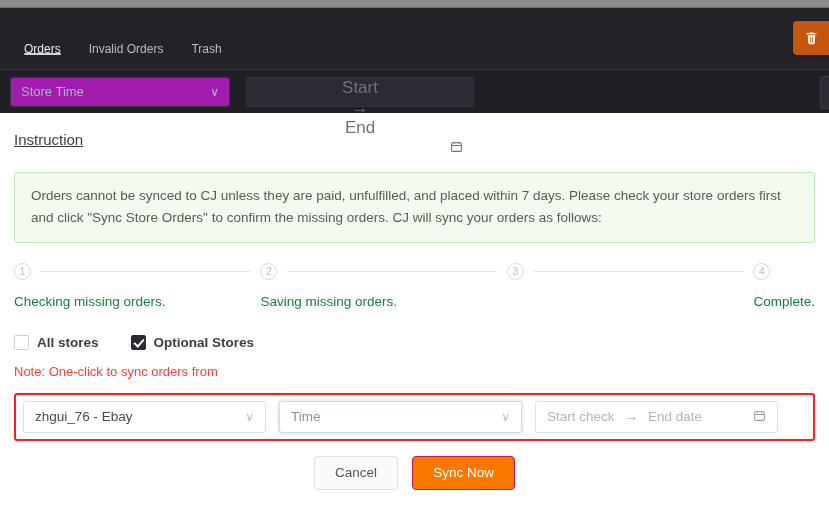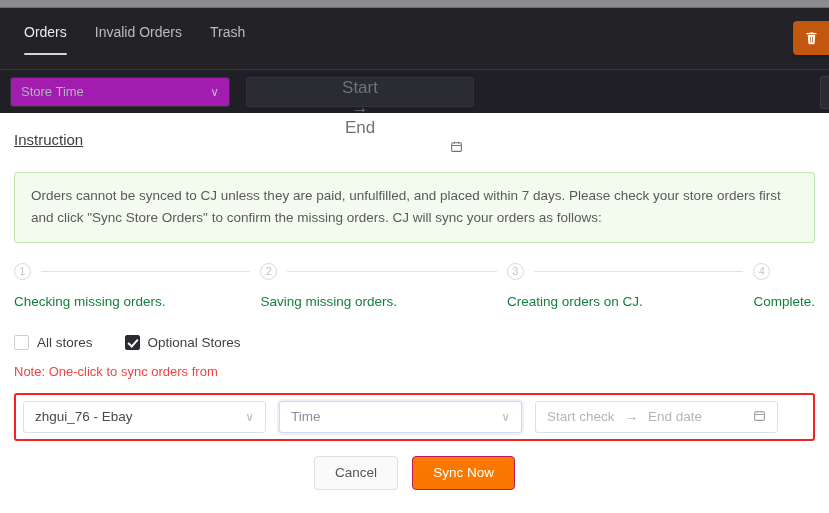--- a/index.html
+++ b/index.html
@@ -32,22 +32,22 @@
   }
   .tabs {
     display: flex;
     align-items: flex-start;
     height: 100%;
     padding-left: 10px;
     box-sizing: border-box;
   }
   .tab {
     position: relative;
-    padding: 16px 14px 0 14px;
-    font-size: 14px;
+    padding: 34px 14px 0 14px;
+    font-size: 12px;
     color: #b9bcc2;
     cursor: pointer;
     height: 100%;
     box-sizing: border-box;
   }
   .tab.active { color: #e8eaed; }
   .tab.active .tab-underline {
     position: absolute;
     left: 14px; right: 14px;
     bottom: 14px;
@@ -198,20 +198,21 @@
   .checks {
     display: flex;
     align-items: center;
     margin-top: 26px;
   }
   .chk-item {
     display: flex;
     align-items: flex-end;
     cursor: pointer;
     margin-right: 32px;
+    font-weight: bold;
   }
   .chk-box {
     width: 15px;
     height: 15px;
     border: 1px solid #cfcfcf;
     border-radius: 2px;
     background: #fff;
     box-sizing: border-box;
     margin-right: 8px;
   }
@@ -371,21 +372,20 @@
         <div class="step-circle">2</div>
         <div class="step-line"></div>
       </div>
       <div class="step-label">Saving missing orders.</div>
     </div>
     <div class="step">
       <div class="step-head">
         <div class="step-circle">3</div>
         <div class="step-line"></div>
       </div>
-      <div class="step-label">Creating orders on CJ.</div>
     </div>
     <div class="step">
       <div class="step-head">
         <div class="step-circle">4</div>
       </div>
       <div class="step-label">Complete.</div>
     </div>
   </div>
 
   <div class="checks">

